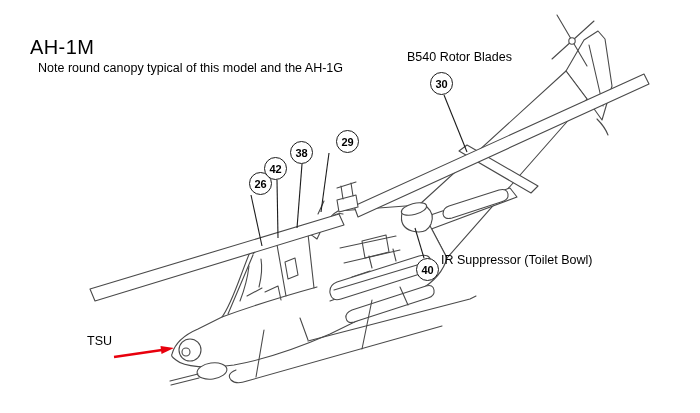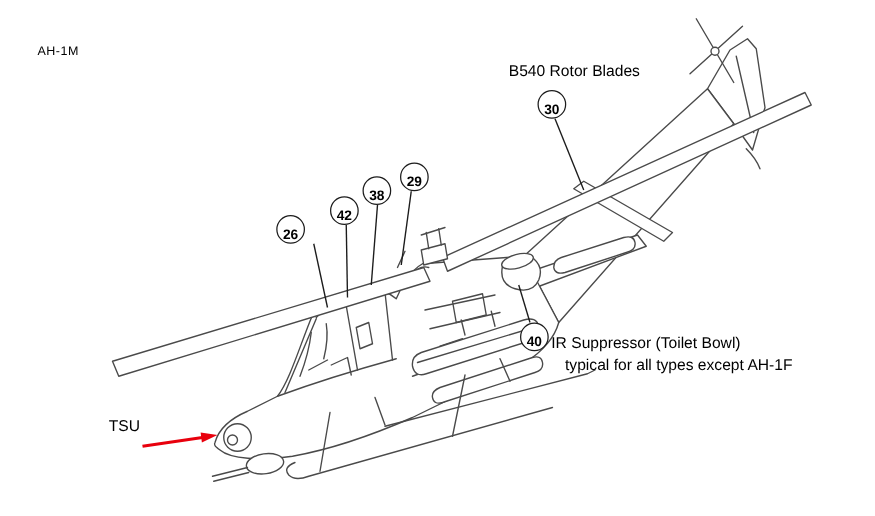--- a/index.html
+++ b/index.html
@@ -7,29 +7,29 @@
   body { font-family: "Liberation Sans", sans-serif; }
   .canvas {
     position: relative;
     width: 700px;
     height: 413px;
     background: #ffffff;
     overflow: hidden;
   }
   svg.art { position: absolute; left: 0; top: 0; }
   .lbl { position: absolute; color: #000; white-space: nowrap; }
-  .title { font-size: 10px; letter-spacing: 0.4px; }
+  .title { font-size: 20px; letter-spacing: 0.4px; }
   .txt { font-size: 12.5px; }
   .callout {
     position: absolute;
     width: 23px; height: 23px;
     border: 1.5px solid #1c1c1c;
     border-radius: 50%;
     background: #ffffff;
-    display: flex; align-items: flex-end; justify-content: center;
+    display: flex; align-items: center; justify-content: center;
     font-size: 11px; font-weight: bold; color: #000;
     z-index: 3;
   }
 </style>
 </head>
 <body>
 
 <div class="canvas">
 
   <svg class="art" width="700" height="413" viewBox="0 0 700 413">
@@ -140,39 +140,39 @@
     </g>
 
     <g>
       <line x1="114" y1="357" x2="162" y2="350" stroke="#e8000d" stroke-width="2.6"></line>
       <polygon points="174,348 160.5,346 161.5,354" fill="#e8000d"></polygon>
     </g>
   </svg>
 
   <div class="lbl title" style="left:30px; top:36px">AH-1M</div>
 
+  <div class="lbl txt" style="left:38px; top:61px">Note round canopy typical of this model and the AH-1G</div>
 
   <div class="lbl txt" style="left:407px; top:50px">B540 Rotor Blades</div>
 
-  <div class="lbl txt" style="left:441px; top:267px">IR Suppressor (Toilet Bowl)</div>
+  <div class="lbl txt" style="left:441px; top:253px">IR Suppressor (Toilet Bowl)</div>
 
-  <div class="lbl txt" style="left:452px; top:285px">typical for all types except AH-1F</div>
 
   <div class="lbl txt" style="left:87px; top:334px">TSU</div>
 
-  <div class="callout" style="left:221px; top:172px">
+  <div class="callout" style="left:249px; top:172px">
     <span>26</span>
   </div>
   <div class="callout" style="left:264px; top:157px">
     <span>42</span>
   </div>
   <div class="callout" style="left:290px; top:141px">
     <span>38</span>
   </div>
-  <div class="callout" style="left:320px; top:130px">
+  <div class="callout" style="left:336px; top:130px">
     <span>29</span>
   </div>
   <div class="callout" style="left:430px; top:72px">
     <span>30</span>
   </div>
   <div class="callout" style="left:416px; top:258px">
     <span>40</span>
   </div>
 
 </div>

